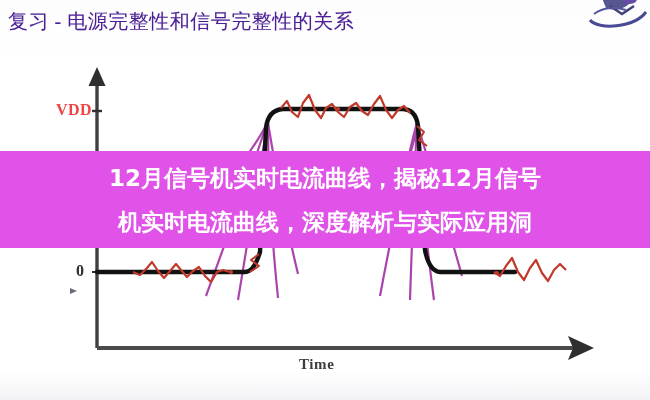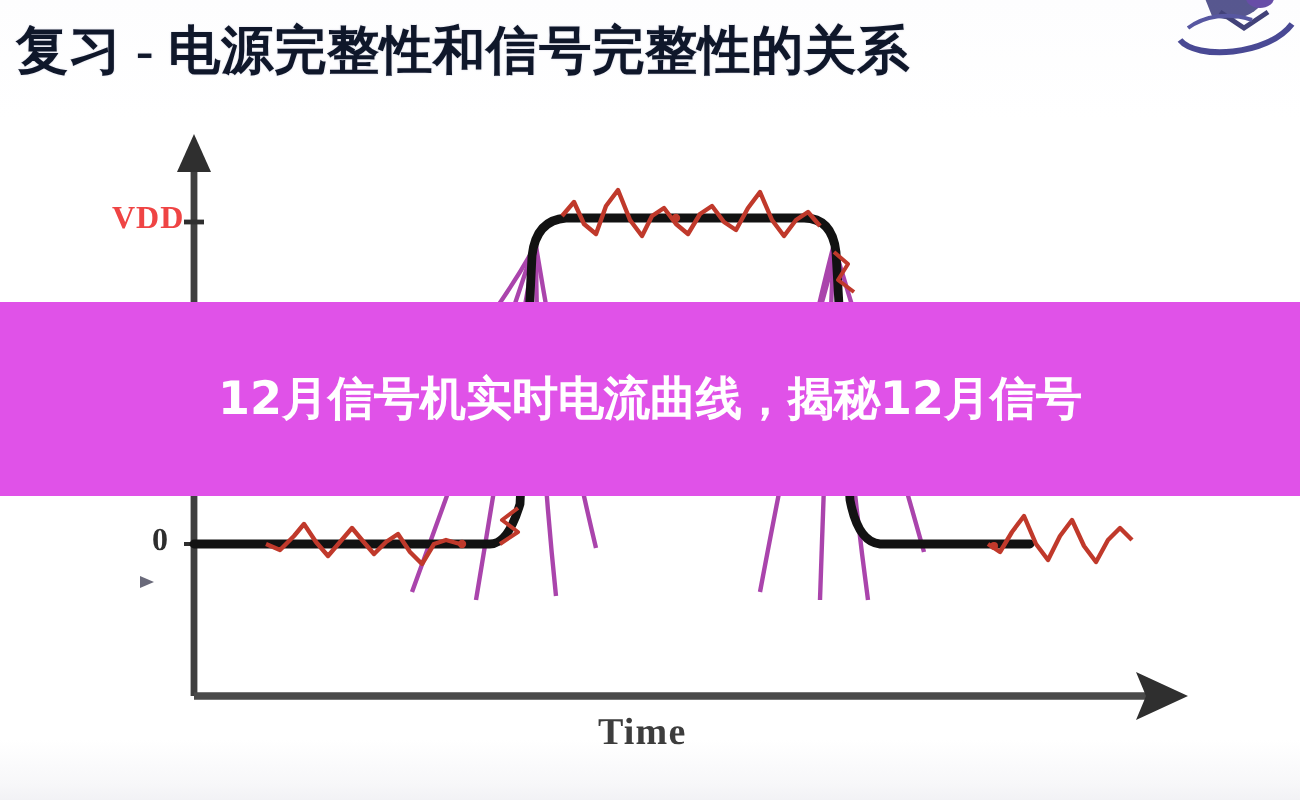--- a/index.html
+++ b/index.html
@@ -23,24 +23,24 @@
         #fdfdfe 0px, #ffffff 60px, #ffffff 370px, #f7f7f9 392px, #f2f2f5 400px);
   }
 
   
   #slide-title {
     position: absolute;
     left: 8px;
     top: 8px;
     width: 470px;
     font-family: "Liberation Serif", serif;
-    font-size: 26px;
-    font-weight: 700;
+    font-size: 20px;
+    font-weight: 400;
     letter-spacing: 0.5px;
-    color: #0f172a;
+    color: #4c1d95;
     white-space: nowrap;
     text-shadow: 0 0 1px rgba(120,124,170,0.35);
   }
 
   
   #logo {
     position: absolute;
     right: 0px;
     top: -6px;
     width: 62px;
@@ -74,21 +74,21 @@
   }
   #label-zero {
     left: 76px;
     top: 262px;
     font-size: 16px;
     color: #2e2e2e;
   }
   #label-time {
     left: 299px;
     top: 356px;
-    font-size: 19px;
+    font-size: 15px;
     letter-spacing: 0.6px;
     color: #3d3d3d;
   }
 
   
   #overlay-band {
     position: absolute;
     left: 0;
     top: 151px;
     width: 650px;
@@ -196,14 +196,15 @@
 
   <div class="axis-label" id="label-vdd">VDD</div>
   <div class="axis-label" id="label-zero">0</div>
   <div class="axis-label" id="label-time">Time</div>
 
   <div id="slide-title">复习 - 电源完整性和信号完整性的关系</div>
 
   <div id="overlay-band"></div>
   <div id="overlay-text">
     <div class="line">12月信号机实时电流曲线，揭秘12月信号</div>
+    <div class="line">机实时电流曲线，深度解析与实际应用洞</div>
   </div>
 </div>
 
 </body></html>

